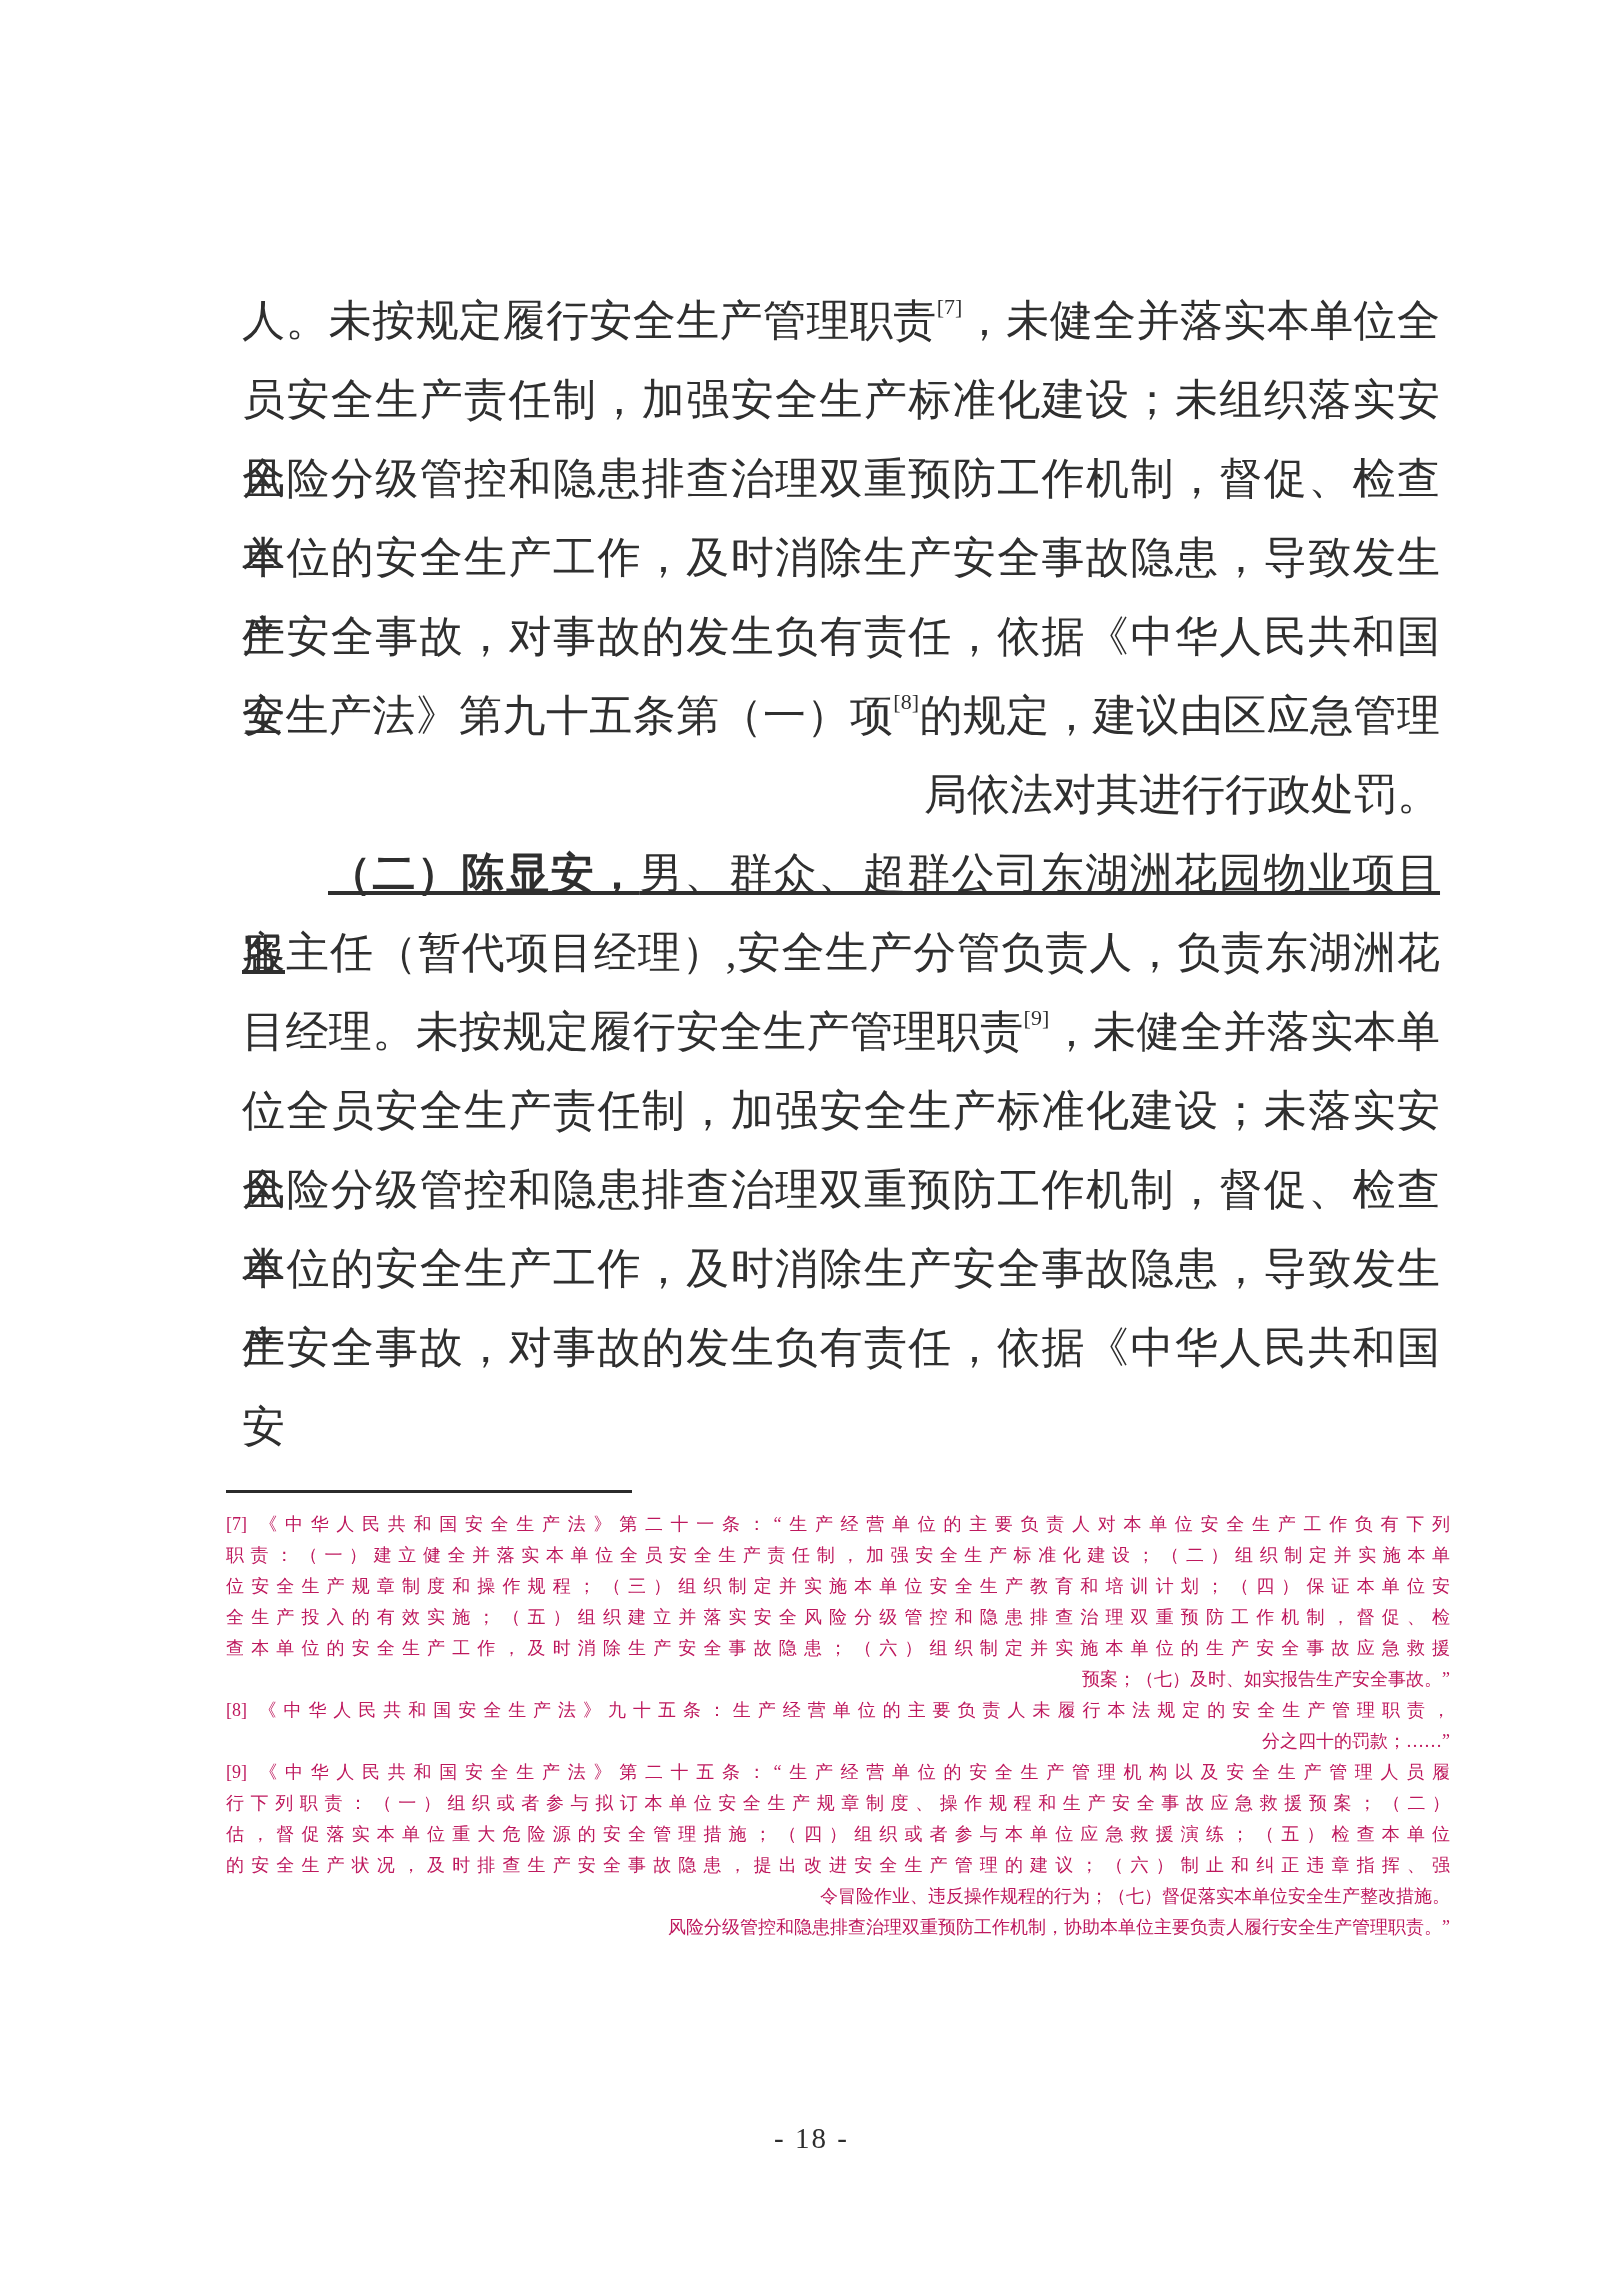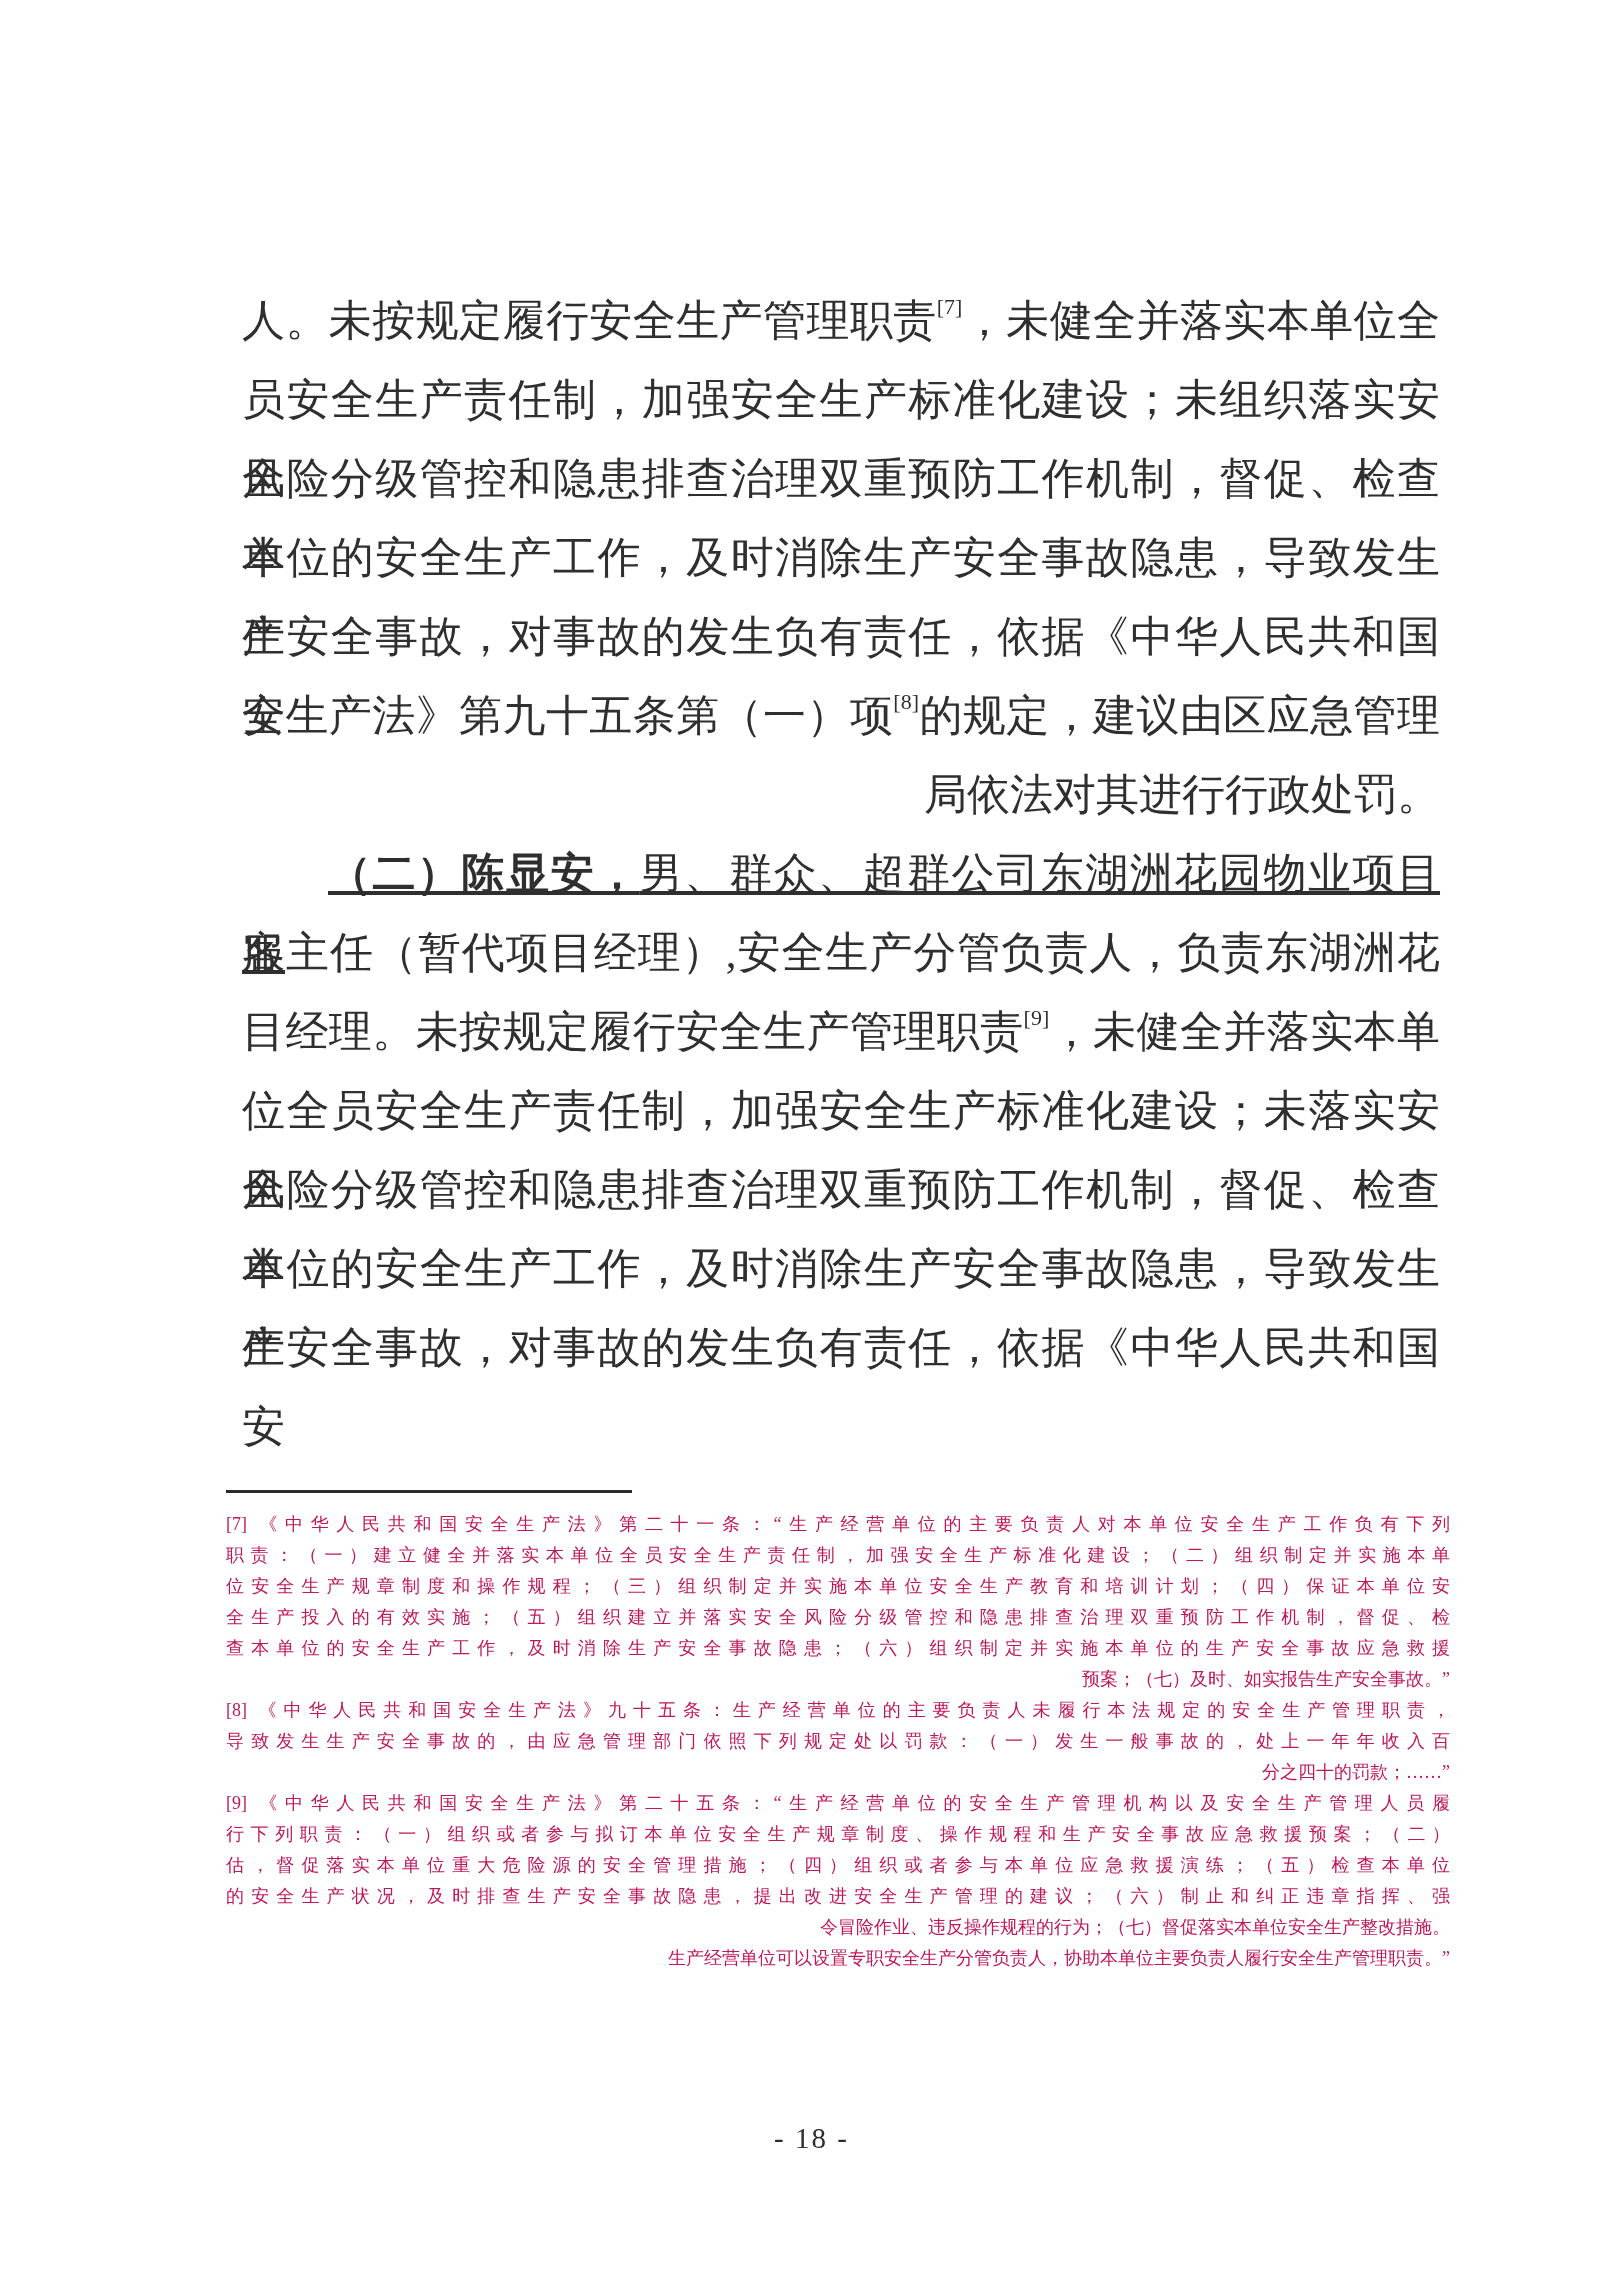--- a/index.html
+++ b/index.html
@@ -89,26 +89,25 @@
   <div class="footnote-sep"></div>
 
   <div class="footnotes">
     <div class="fline jl">[7] 《中华人民共和国安全生产法》第二十一条：“生产经营单位的主要负责人对本单位安全生产工作负有下列</div>
     <div class="fline jl">职责：（一）建立健全并落实本单位全员安全生产责任制，加强安全生产标准化建设；（二）组织制定并实施本单</div>
     <div class="fline jl">位安全生产规章制度和操作规程；（三）组织制定并实施本单位安全生产教育和培训计划；（四）保证本单位安</div>
     <div class="fline jl">全生产投入的有效实施；（五）组织建立并落实安全风险分级管控和隐患排查治理双重预防工作机制，督促、检</div>
     <div class="fline jl">查本单位的安全生产工作，及时消除生产安全事故隐患；（六）组织制定并实施本单位的生产安全事故应急救援</div>
     <div class="fline ll">预案；（七）及时、如实报告生产安全事故。”</div>
     <div class="fline jl">[8] 《中华人民共和国安全生产法》九十五条：生产经营单位的主要负责人未履行本法规定的安全生产管理职责，</div>
-    <div class="fline jl">导致发生生产安全事故的，由应急管理部门依照下列规定处以罚款：（一）发生一般事故的，处上一年年收入百</div>
     <div class="fline ll">分之四十的罚款；……”</div>
     <div class="fline jl">[9] 《中华人民共和国安全生产法》第二十五条：“生产经营单位的安全生产管理机构以及安全生产管理人员履</div>
     <div class="fline jl">行下列职责：（一）组织或者参与拟订本单位安全生产规章制度、操作规程和生产安全事故应急救援预案；（二）</div>
     <div class="fline jl">估，督促落实本单位重大危险源的安全管理措施；（四）组织或者参与本单位应急救援演练；（五）检查本单位</div>
     <div class="fline jl">的安全生产状况，及时排查生产安全事故隐患，提出改进安全生产管理的建议；（六）制止和纠正违章指挥、强</div>
     <div class="fline ll">令冒险作业、违反操作规程的行为；（七）督促落实本单位安全生产整改措施。</div>
-    <div class="fline ll">　　生产经营单位可以设置专职安全生产分管负责人，协助本单位主要负责人履行安全生产管理职责。”</div>
+    <div class="fline ll">　　风险分级管控和隐患排查治理双重预防工作机制，协助本单位主要负责人履行安全生产管理职责。”</div>
   </div>
 
   <div class="page-number">- 18 -</div>
 
 </div>
 
 
 </body></html>

